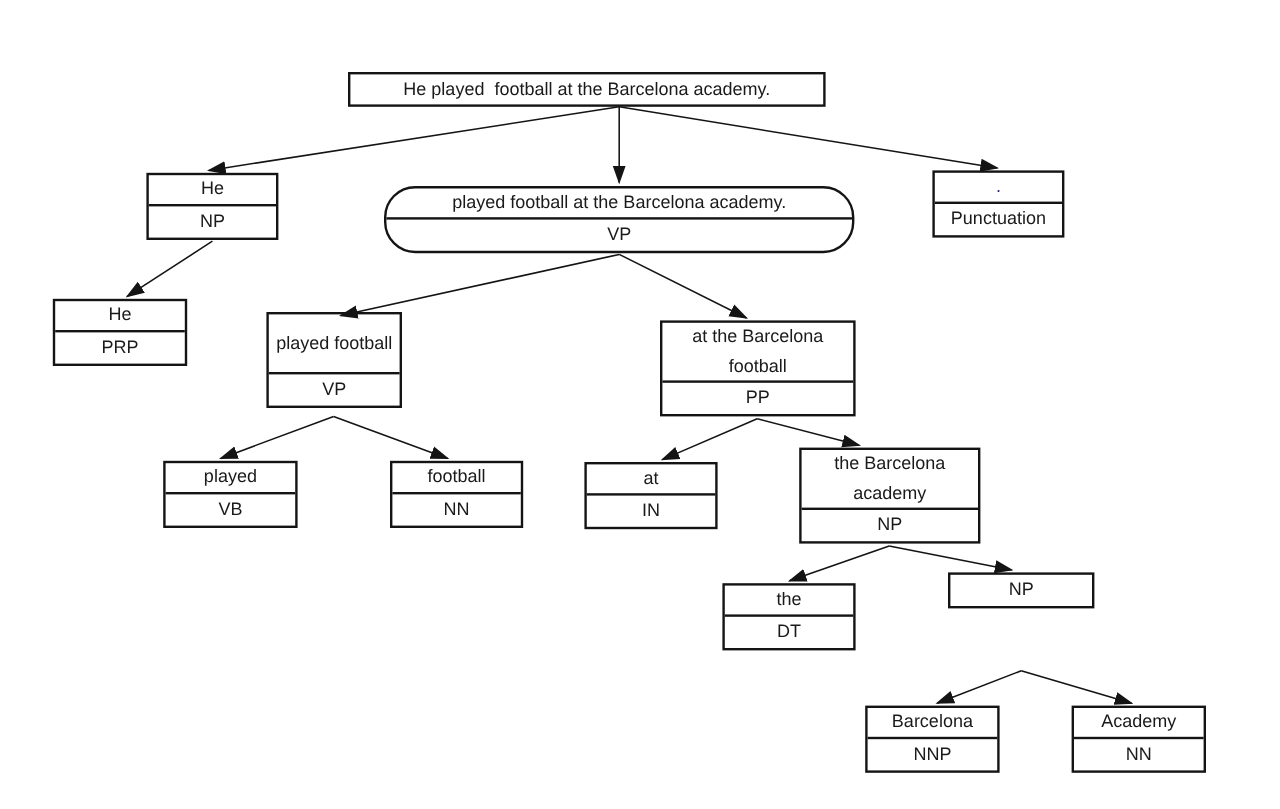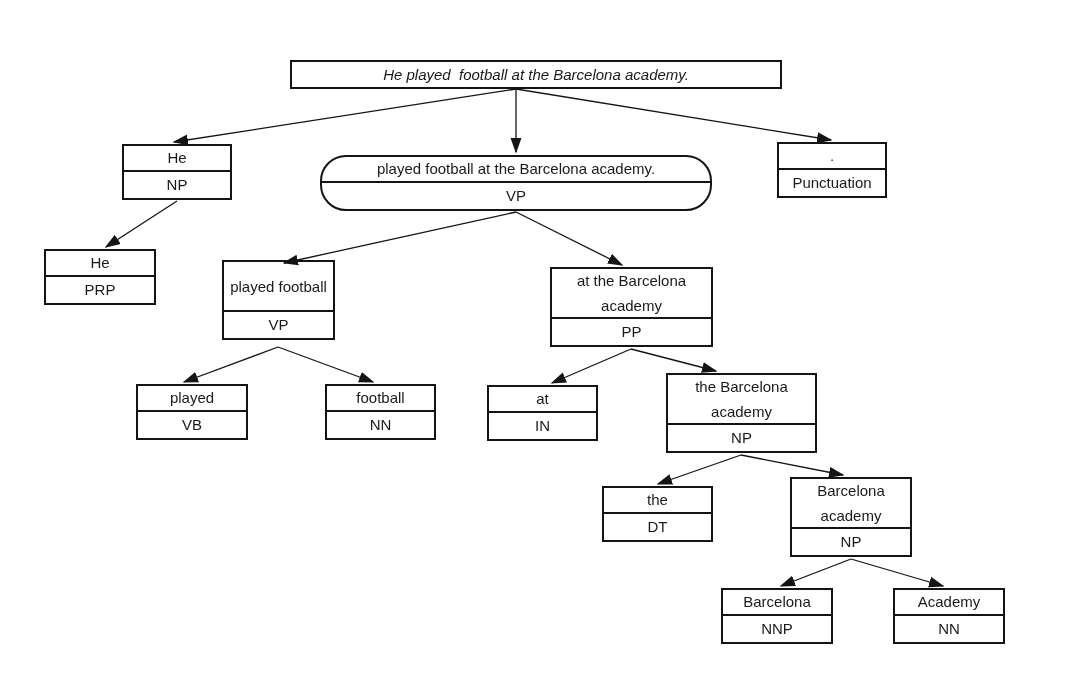--- a/index.html
+++ b/index.html
@@ -67,21 +67,21 @@
     <line x1="278" y1="347" x2="184" y2="382" marker-end="url(#arrow)"></line>
     <line x1="278" y1="347" x2="373" y2="382" marker-end="url(#arrow)"></line>
     <line x1="631" y1="349" x2="552" y2="383" marker-end="url(#arrow)"></line>
     <line x1="631" y1="349" x2="716" y2="371" marker-end="url(#arrow)"></line>
     <line x1="741" y1="455" x2="658" y2="484" marker-end="url(#arrow)"></line>
     <line x1="741" y1="455" x2="843" y2="475" marker-end="url(#arrow)"></line>
     <line x1="851" y1="559" x2="781" y2="586" marker-end="url(#arrow)"></line>
     <line x1="851" y1="559" x2="943" y2="586" marker-end="url(#arrow)"></line>
   </svg>
 
-  <div class="node single" style="left:290px; top:60px; width:492px;font-style:italic;">
+  <div class="node single" style="left:290px; top:60px; width:398px;">
     <div class="cell">He played  football at the Barcelona academy.</div>
   </div>
 
   <div class="node" style="left:122px; top:144px; width:110px;">
     <div class="cell word">He</div>
     <div class="cell tag">NP</div>
   </div>
 
   <div class="node" style="left:320px; top:155px; width:392px;border-radius:26px;">
     <div class="cell word">played football at the Barcelona academy.</div>
@@ -97,21 +97,21 @@
     <div class="cell word">He</div>
     <div class="cell tag">PRP</div>
   </div>
 
   <div class="node" style="left:222px; top:260px; width:113px;">
     <div class="cell word two-line">played football</div>
     <div class="cell tag">VP</div>
   </div>
 
   <div class="node" style="left:550px; top:267px; width:163px;">
-    <div class="cell word two-line">at the Barcelona academy</div>
+    <div class="cell word two-line">at the Barcelona football</div>
     <div class="cell tag">PP</div>
   </div>
 
   <div class="node" style="left:136px; top:384px; width:112px;">
     <div class="cell word">played</div>
     <div class="cell tag">VB</div>
   </div>
 
   <div class="node" style="left:325px; top:384px; width:111px;text-align:right;">
     <div class="cell word">football</div>
@@ -127,21 +127,20 @@
     <div class="cell word two-line">the Barcelona academy</div>
     <div class="cell tag">NP</div>
   </div>
 
   <div class="node" style="left:602px; top:486px; width:111px;">
     <div class="cell word">the</div>
     <div class="cell tag">DT</div>
   </div>
 
   <div class="node" style="left:790px; top:477px; width:122px;">
-    <div class="cell word two-line">Barcelona academy</div>
     <div class="cell tag">NP</div>
   </div>
 
   <div class="node" style="left:721px; top:588px; width:112px;">
     <div class="cell word">Barcelona</div>
     <div class="cell tag">NNP</div>
   </div>
 
   <div class="node" style="left:893px; top:588px; width:112px;">
     <div class="cell word">Academy</div>

